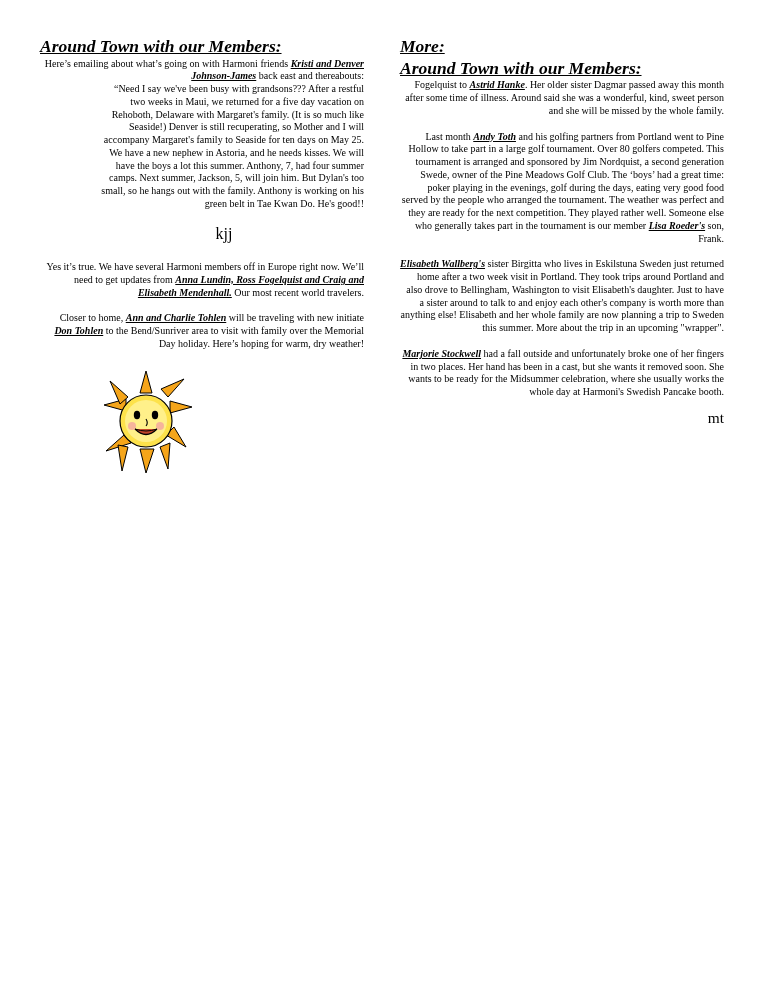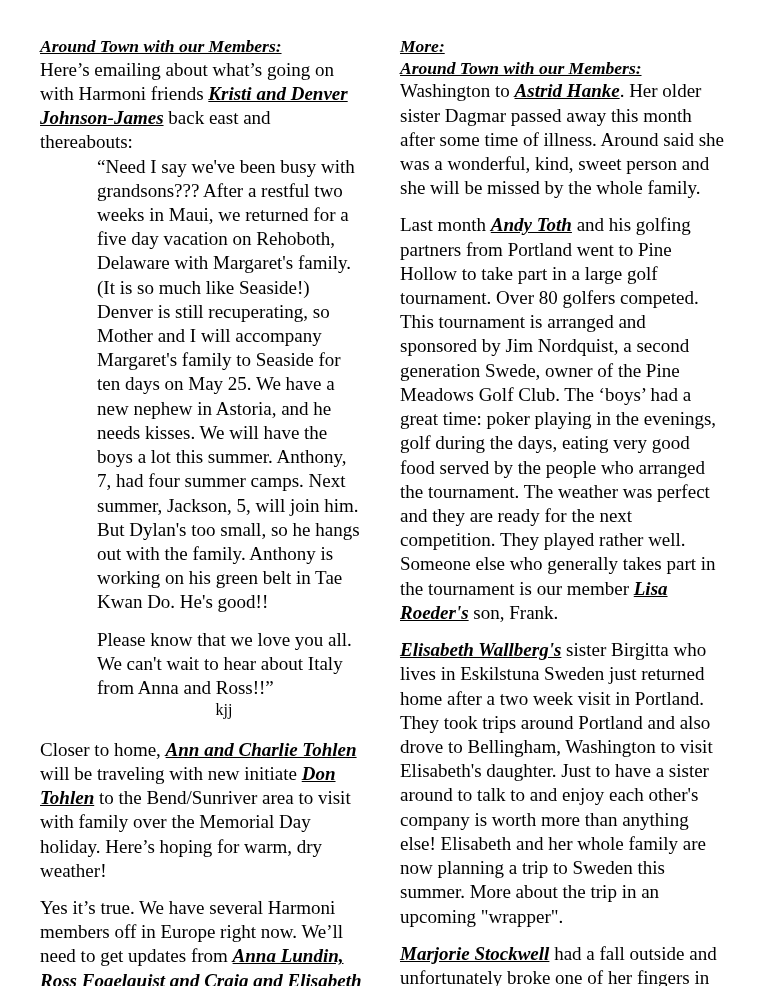--- a/index.html
+++ b/index.html
@@ -36,23 +36,23 @@
   .head {
     font-weight: bold;
     font-style: italic;
     text-decoration: underline;
     font-size: 17.5px;
     line-height: 1.18;
     margin: 0 0 1px 0;
   }
   p {
     margin: 0;
-    font-size: 19px;
+    font-size: 10px;
     line-height: 1.275;
-    text-align: left;
+    text-align: right;
   }
   .para {
     margin-bottom: 13px;
   }
   .tight {
     margin-bottom: 0;
   }
   .name {
     font-weight: bold;
     font-style: italic;
@@ -93,29 +93,28 @@
     <div class="col">
 
       <div class="head">Around Town with our Members:</div>
 
       <p class="tight"><span>Here’s emailing about what’s going on with Harmoni friends </span><span class="name">Kristi and Denver Johnson-James</span><span> back east and thereabouts:</span></p>
 
       <p class="quote-block tight">“Need I say we've been busy with grandsons???  After a restful two weeks in Maui, we returned for a five day vacation on Rehoboth, Delaware with Margaret's family. (It is so much like Seaside!) Denver is still recuperating, so Mother and I will accompany Margaret's family to Seaside for ten days on May 25. We have a new nephew in Astoria, and he needs kisses. We will have the boys a lot this summer. Anthony, 7, had four summer camps. Next summer, Jackson, 5, will join him. But Dylan's too small, so he hangs out with the family. Anthony is working on his green belt in Tae Kwan Do. He's good!!</p>
 
       <div class="gap-sm"></div>
 
-      <p class="quote-block tight">Please know that we love you all. We can't wait to hear about Italy from Anna and Ross!!”</p>
 
       <div class="sig sig-left">kjj</div>
 
       <div class="gap-md"></div>
 
+      <p class="para"><span>Yes it’s true.  We have several Harmoni members off in Europe right now.  We’ll need to get updates from </span><span class="name">Anna Lundin, Ross Fogelquist and Craig and Elisabeth Mendenhall.</span><span>  Our most recent world travelers.</span></p>
+
       <p class="para"><span>Closer to home, </span><span class="name">Ann and Charlie Tohlen</span><span> will be traveling with new initiate </span><span class="name">Don Tohlen</span><span> to the Bend/Sunriver area to visit with family over the Memorial Day holiday.  Here’s hoping for warm, dry weather!</span></p>
-
-      <p class="para"><span>Yes it’s true.  We have several Harmoni members off in Europe right now.  We’ll need to get updates from </span><span class="name">Anna Lundin, Ross Fogelquist and Craig and Elisabeth Mendenhall.</span><span>  Our most recent world travelers.</span></p>
 
       <div class="sun-wrap">
         <svg class="sun" width="96" height="108" viewBox="0 0 96 108">
           <g>
 
             <g fill="#F5A51A" stroke="#000000" stroke-width="1">
               <polygon points="48,2 54,24 42,24"></polygon>
               <polygon points="94,38 72,44 72,32"></polygon>
               <polygon points="6,36 28,42 28,30"></polygon>
               <polygon points="48,104 42,80 56,80"></polygon>
@@ -144,21 +143,21 @@
         </svg>
       </div>
 
     </div>
 
     <div class="col">
 
       <div class="head">More:</div>
       <div class="head">Around Town with our Members:</div>
 
-      <p class="para"><span>Washington to </span><span class="name">Astrid Hanke</span><span>.  Her older sister Dagmar passed away this month after some time of illness. Around said she was a wonderful, kind, sweet person and she will be missed by the whole family.</span></p>
+      <p class="para"><span>Fogelquist to </span><span class="name">Astrid Hanke</span><span>.  Her older sister Dagmar passed away this month after some time of illness. Around said she was a wonderful, kind, sweet person and she will be missed by the whole family.</span></p>
 
       <p class="para"><span>Last month </span><span class="name">Andy Toth</span><span> and his golfing partners from Portland went to Pine Hollow to take part in a large golf tournament. Over 80 golfers competed. This tournament is arranged and sponsored by Jim Nordquist,  a second generation Swede, owner of the Pine Meadows Golf Club.  The ‘boys’ had a great time: poker playing in the evenings, golf during the days, eating very good food served by the people who arranged the tournament. The weather was perfect and they are ready for the next competition. They played rather well. Someone else who generally takes part in the tournament is our member </span><span class="name">Lisa Roeder's</span><span> son, Frank.</span></p>
 
       <p class="para"><span class="name">Elisabeth Wallberg's</span><span> sister Birgitta who lives in Eskilstuna Sweden just returned home after a two week visit in Portland. They took trips around Portland and also drove to Bellingham, Washington to visit Elisabeth's daughter. Just to have a sister around to talk to and enjoy each other's company is worth more than anything else!  Elisabeth and her whole family are now planning a trip to Sweden this summer. More about the trip in an upcoming "wrapper".</span></p>
 
       <p class="tight"><span class="name">Marjorie Stockwell</span><span> had a fall outside and unfortunately broke one of her fingers in two places.  Her hand has been in a cast, but she wants it removed soon. She wants to be ready for the Midsummer celebration, where she usually works the whole day at Harmoni's Swedish Pancake booth.</span></p>
 
       <div class="right-sig">mt</div>
 
     </div>

